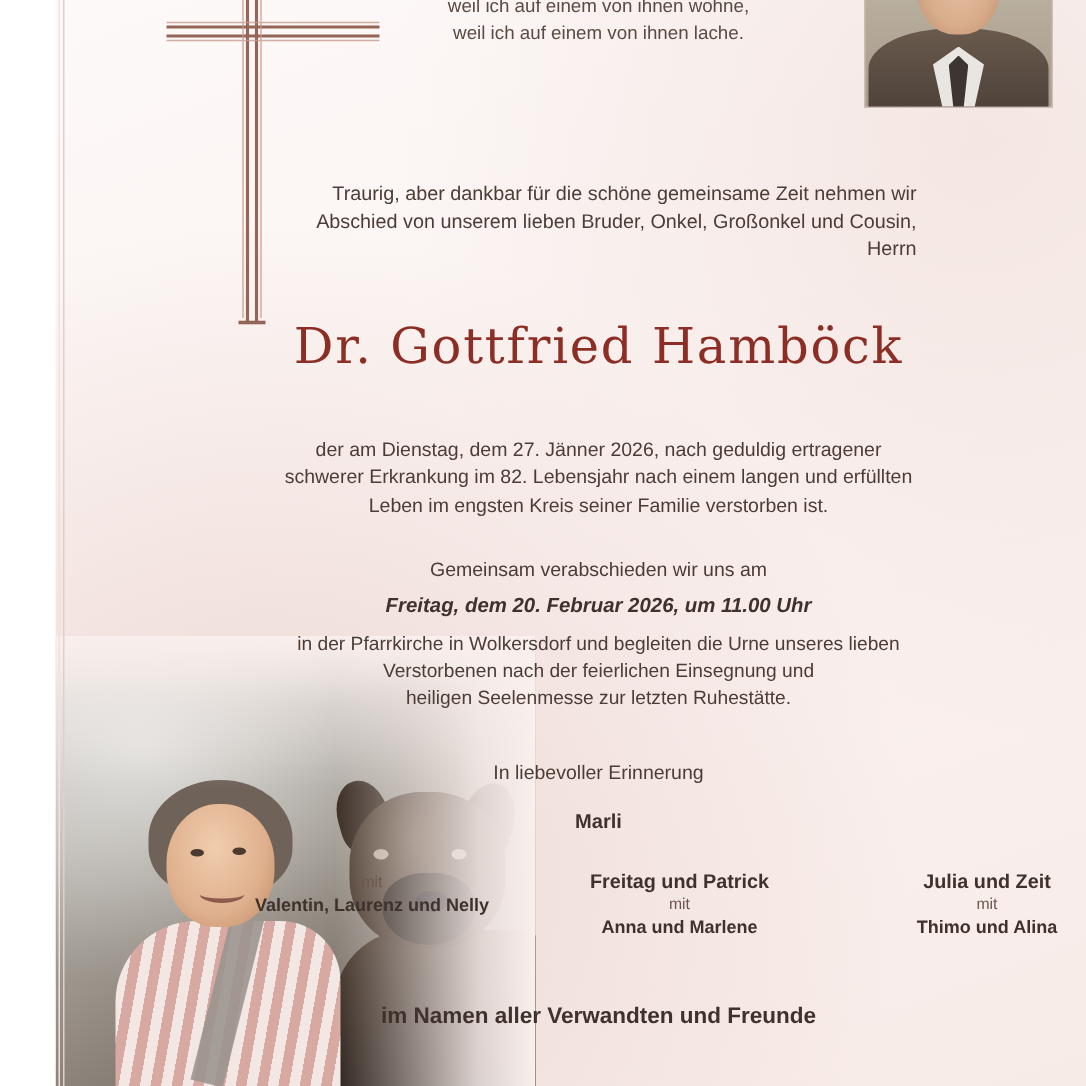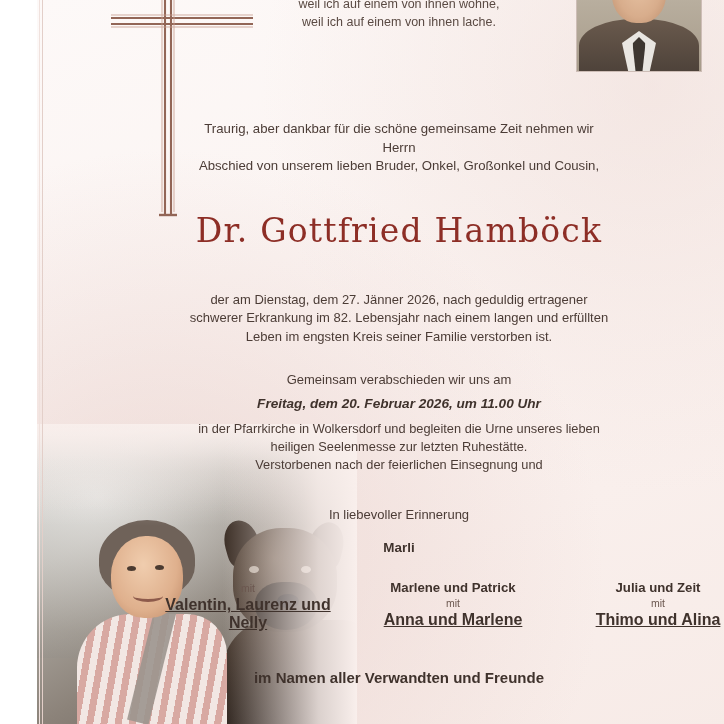--- a/index.html
+++ b/index.html
@@ -212,20 +212,21 @@
     font-size: 12.5px;
     color: #5a4a43;
   }
 
   .para1 {
     position: absolute;
     left: 150px; width: 424px;
     top: 120px;
     font-size: 13.2px;
     color: #4b3c36;
+    text-align: right;
   }
 
   .name {
     position: absolute;
     left: 60px; width: 604px;
     top: 211px;
     font-family: "DejaVu Serif", serif;
     font-size: 33px;
     letter-spacing: 1.2px;
     color: #8d2e26;
@@ -298,24 +299,23 @@
     font-size: 13.2px;
     font-weight: bold;
     color: #3f322c;
   }
   .fam .mit {
     font-size: 10.5px;
     color: #6b574f;
     margin: 2px 0 2px;
   }
   .fam .kids {
-    font-size: 16px;
+    font-size: 12px;
     font-weight: bold;
     color: #3f322c;
-    text-decoration: underline;
   }
 
   .closing {
     position: absolute;
     left: 150px; width: 424px;
     top: 669px;
     font-size: 15px;
     font-weight: bold;
     color: #3f322c;
   }
@@ -378,53 +378,53 @@
 
   <div id="text">
 
     <div class="verse">
       <div class="line">weil ich auf einem von ihnen wohne,</div>
       <div class="line">weil ich auf einem von ihnen lache.</div>
     </div>
 
     <div class="para1">
       <div class="line">Traurig, aber dankbar für die schöne gemeinsame Zeit nehmen wir</div>
+      <div class="line">Abschied von unserem lieben Bruder, Onkel, Großonkel und Cousin,</div>
       <div class="line">Herrn</div>
-      <div class="line">Abschied von unserem lieben Bruder, Onkel, Großonkel und Cousin,</div>
     </div>
 
     <div class="name">Dr. Gottfried Hamböck</div>
 
     <div class="para2">
       <div class="line">der am Dienstag, dem 27. Jänner 2026, nach geduldig ertragener</div>
       <div class="line">schwerer Erkrankung im 82. Lebensjahr nach einem langen und erfüllten</div>
       <div class="line">Leben im engsten Kreis seiner Familie verstorben ist.</div>
     </div>
 
     <div class="para3-top">Gemeinsam verabschieden wir uns am</div>
 
     <div class="date-line">Freitag, dem 20. Februar 2026, um 11.00 Uhr</div>
 
     <div class="para4">
       <div class="line">in der Pfarrkirche in Wolkersdorf und begleiten die Urne unseres lieben</div>
+      <div class="line">Verstorbenen nach der feierlichen Einsegnung und</div>
       <div class="line">heiligen Seelenmesse zur letzten Ruhestätte.</div>
-      <div class="line">Verstorbenen nach der feierlichen Einsegnung und</div>
     </div>
 
     <div class="memory">In liebevoller Erinnerung</div>
 
     <div class="widow">Marli</div>
 
     <div class="families">
       <div class="fam">
         <div class="mit">mit</div>
         <div class="kids">Valentin, Laurenz und Nelly</div>
       </div>
       <div class="fam">
-        <div class="head">Marlene und Patrick</div>
+        <div class="head">Freitag und Patrick</div>
         <div class="mit">mit</div>
         <div class="kids">Anna und Marlene</div>
       </div>
       <div class="fam">
         <div class="head">Julia und Zeit</div>
         <div class="mit">mit</div>
         <div class="kids">Thimo und Alina</div>
       </div>
     </div>
 

